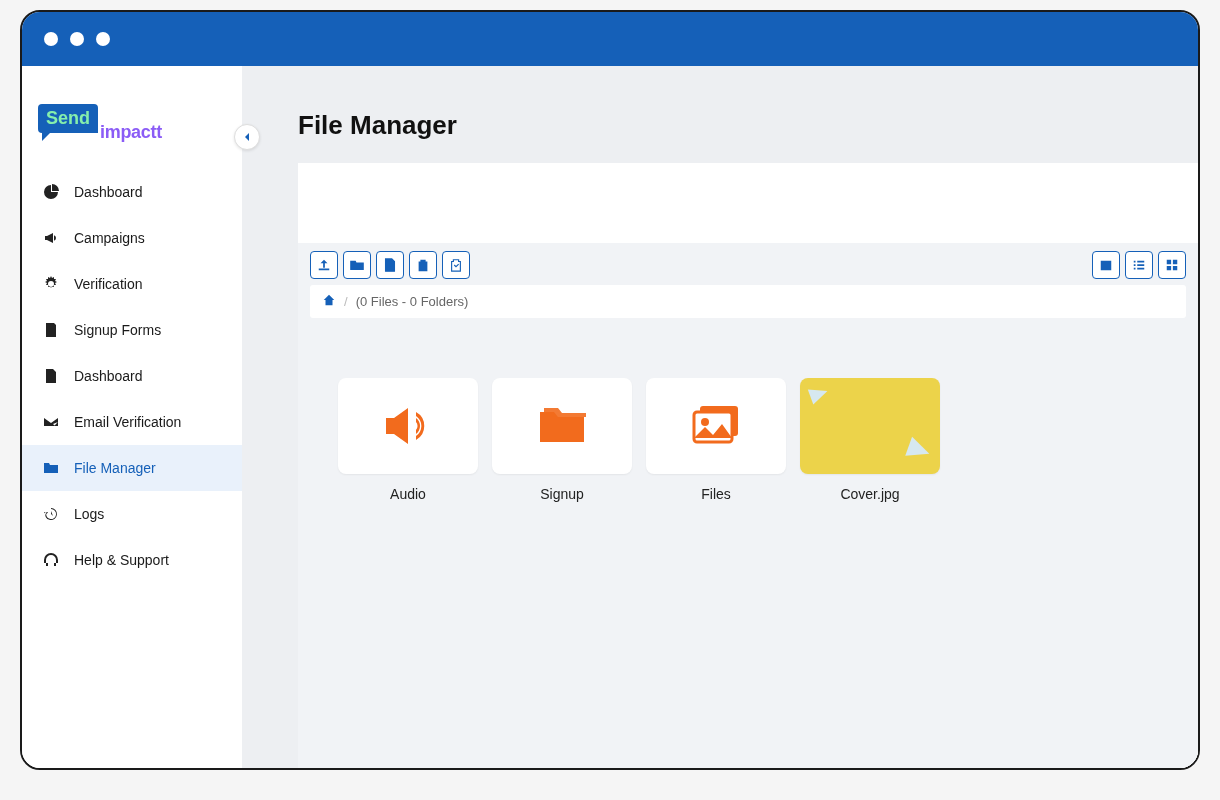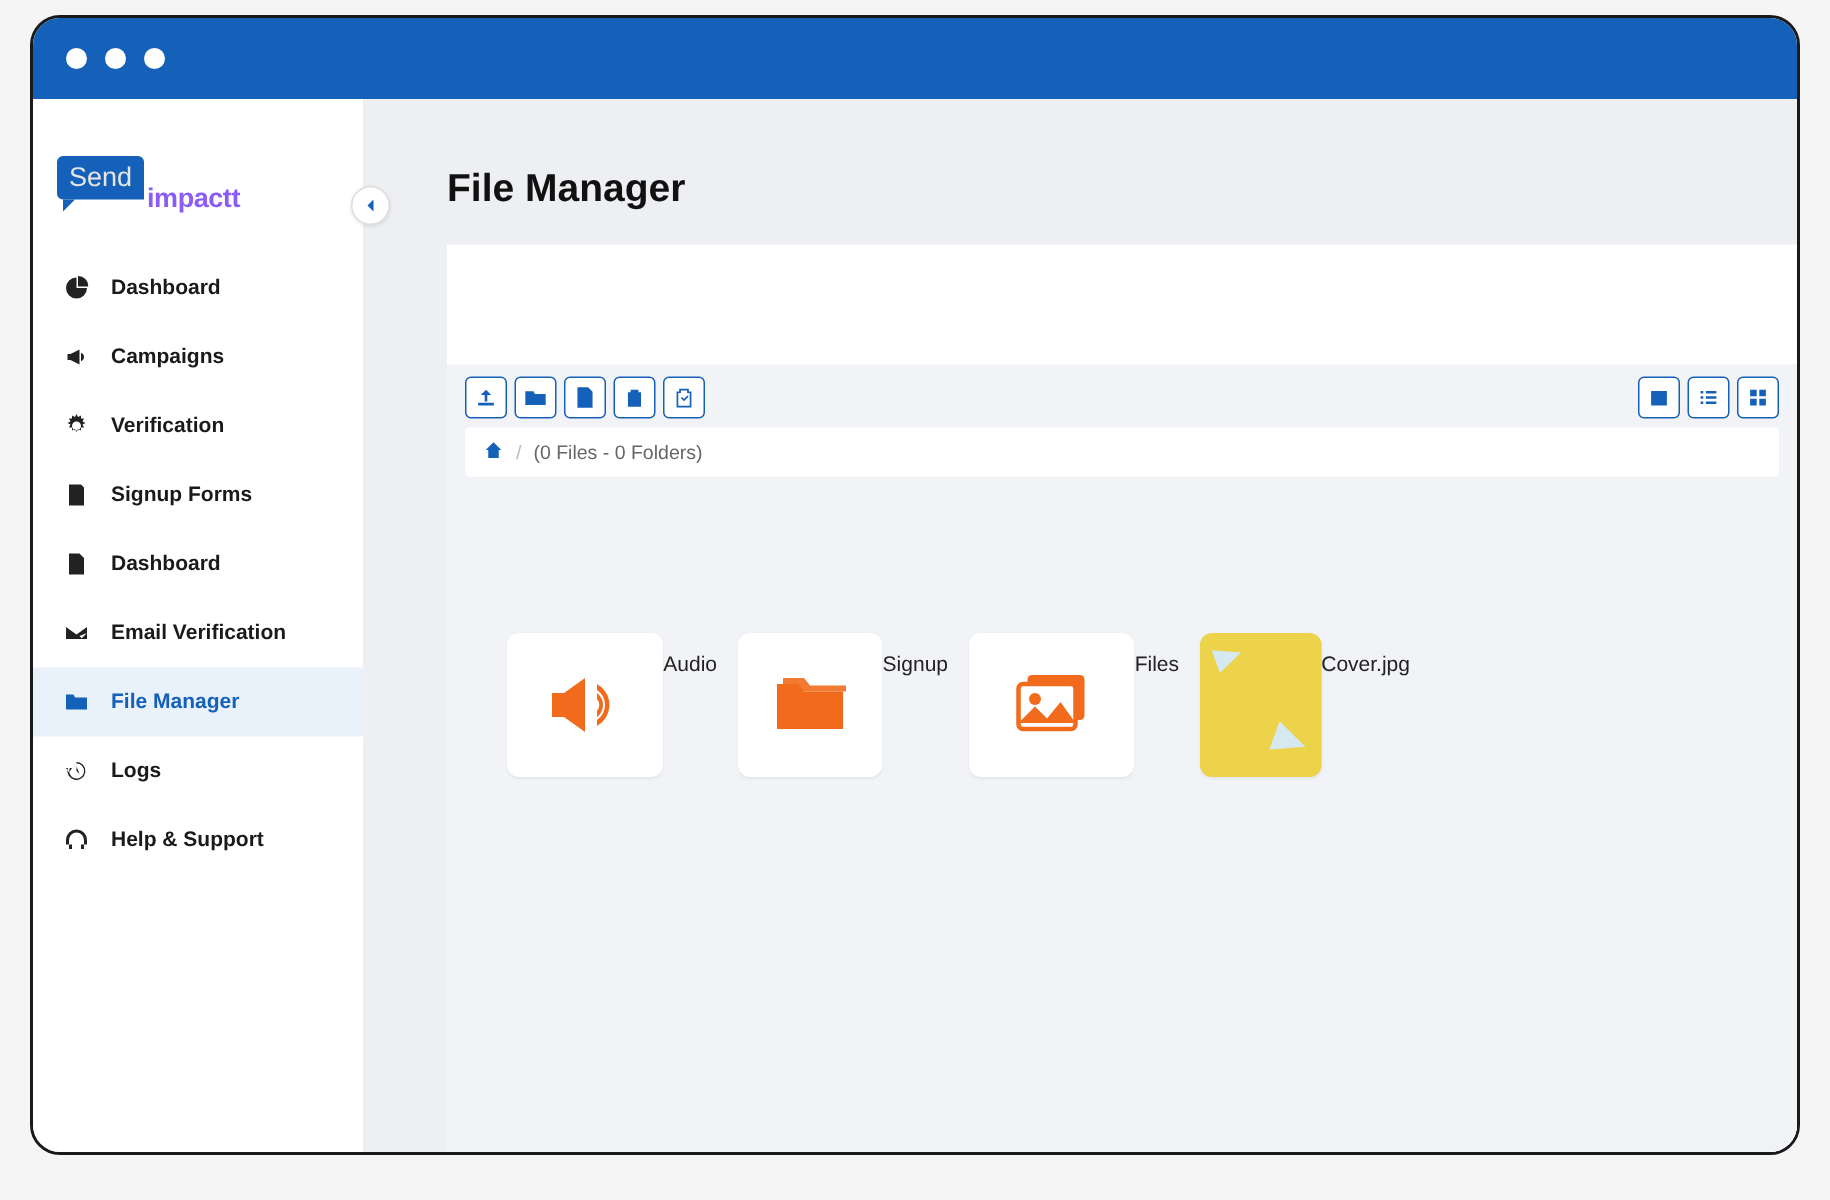--- a/index.html
+++ b/index.html
@@ -3,46 +3,46 @@
   <meta charset="utf-8">
   <style>
     * { margin: 0; padding: 0; box-sizing: border-box; }
     body { font-family: -apple-system, BlinkMacSystemFont, 'Segoe UI', Arial, sans-serif; background: #f5f5f5; display:flex; align-items:flex-start; justify-content:center; padding:10px; }
     .window { width: 1180px; height: 760px; border: 2px solid #1a1a1a; border-radius: 20px; overflow: hidden; background: #fff; display:flex; flex-direction:column; }
     .titlebar { background: #1560b8; height: 54px; display:flex; align-items:center; padding-left:22px; gap:12px; }
     .titlebar .dot { width:14px; height:14px; border-radius:50%; background:#fff; }
     .content { flex:1; display:flex; overflow:hidden; position:relative; }
     .sidebar { width:220px; background:#fff; display:flex; flex-direction:column; padding-top:6px; position:relative; }
     .logo { padding:22px 16px 26px 16px; display:flex; align-items:center; }
-    .logo-badge { background:#1560b8; color:#e5e5e5; font-weight:400; font-size:18px; padding:4px 8px; border-radius:4px 4px 0 4px; position:relative; }
+    .logo-badge { background:#1560b8; color:#86efac; font-weight:700; font-size:18px; padding:4px 8px; border-radius:4px 4px 0 4px; position:relative; }
     .logo-badge::after{ content:''; position:absolute; bottom:-8px; left:4px; width:0; height:0; border-top:8px solid #1560b8; border-right:8px solid transparent;}
     .logo-text { font-weight:700; font-size:18px; color:#8b5cf6; margin-left:2px; letter-spacing:-0.3px;margin-top:28px; }
     .nav { list-style:none; padding:0; }
-    .nav-item { display:flex; align-items:flex-start; gap:14px; padding:14px 20px; font-size:14px; font-weight:700; color:#1a1a1a; cursor:pointer; }
+    .nav-item { display:flex; align-items:center; gap:14px; padding:14px 20px; font-size:14px; font-weight:400; color:#1a1a1a; cursor:pointer; }
     .nav-item.active { background:#e9f1fb; color:#1560b8; }
     .nav-item.active .nav-icon svg { fill:#1560b8; }
     .nav-icon { width:18px; height:18px; display:flex; align-items:center; justify-content:center; }
     .nav-icon svg { width:16px; height:16px; fill:#222; }
     .collapse-btn { position:absolute; top:58px; left:212px; width:26px; height:26px; border-radius:50%; background:#fff; border:1px solid #ddd; display:flex; align-items:center; justify-content:center; cursor:pointer; z-index:5; box-shadow:0 1px 3px rgba(0,0,0,0.1);}
     .collapse-btn svg { width:10px; height:10px; fill:#1560b8; }
     .main { flex:1; background:#edeff2; display:flex; flex-direction:column; overflow:hidden; }
     .page-header { padding:44px 0 22px 56px; }
     .page-title { font-size:26px; font-weight:700; color:#111; }
     .panel { background:#fff; margin-left:56px; flex:1; display:flex; flex-direction:column; }
     .blank-strip{ height:80px;}
     .toolbar-zone { background:#f1f3f6; margin:0; padding:8px 12px 0 12px; }
     .toolbar-row { display:flex; justify-content:space-between; align-items:center; margin-bottom:6px;}
     .tbtn-group { display:flex; gap:5px; }
     .tbtn { width:28px; height:28px; border:1px solid #1560b8; border-radius:4px; background:#fff; display:flex; align-items:center; justify-content:center; cursor:pointer; }
     .tbtn svg { width:14px; height:14px; fill:#1560b8; }
     .breadcrumb-bar { background:#fff; padding:8px 12px; display:flex; align-items:center; gap:8px; font-size:13px; color:#666; border-radius:3px; }
     .breadcrumb-bar svg { width:14px; height:14px; fill:#1560b8; }
     .bc-sep { color:#bbb; }
     .file-grid { background:#f1f3f6; padding:60px 40px; display:flex; gap:14px; flex:1; }
-    .file-item { width:140px; height:136px; display:flex; flex-direction:row; cursor:pointer;margin-top:44px; }
+    .file-item { width:140px; height:136px; display:flex; flex-direction:column; cursor:pointer; }
     .file-thumb { width:140px; height:96px; background:#fff; border-radius:8px; box-shadow:0 1px 2px rgba(0,0,0,0.06); display:flex; align-items:center; justify-content:center; overflow:hidden;}
     .file-thumb svg { width:56px; height:56px; fill:#f26b1d; }
     .file-label { text-align:center; font-size:14px; color:#222; margin-top:12px; font-weight:500;}
     .cover-thumb { background:#ecd34a; position:relative; }
     .cover-thumb .plane1{ position:absolute; top:8px; left:10px; width:0;height:0; border-left:18px solid #d6e8f0; border-top:8px solid transparent; border-bottom:8px solid transparent; transform:rotate(-20deg);}
     .cover-thumb .plane2{ position:absolute; bottom:14px; right:10px; width:0;height:0; border-left:22px solid #d6e8f0; border-top:10px solid transparent; border-bottom:10px solid transparent; transform:rotate(20deg);}
   </style>
 </head>
 <body>
 

